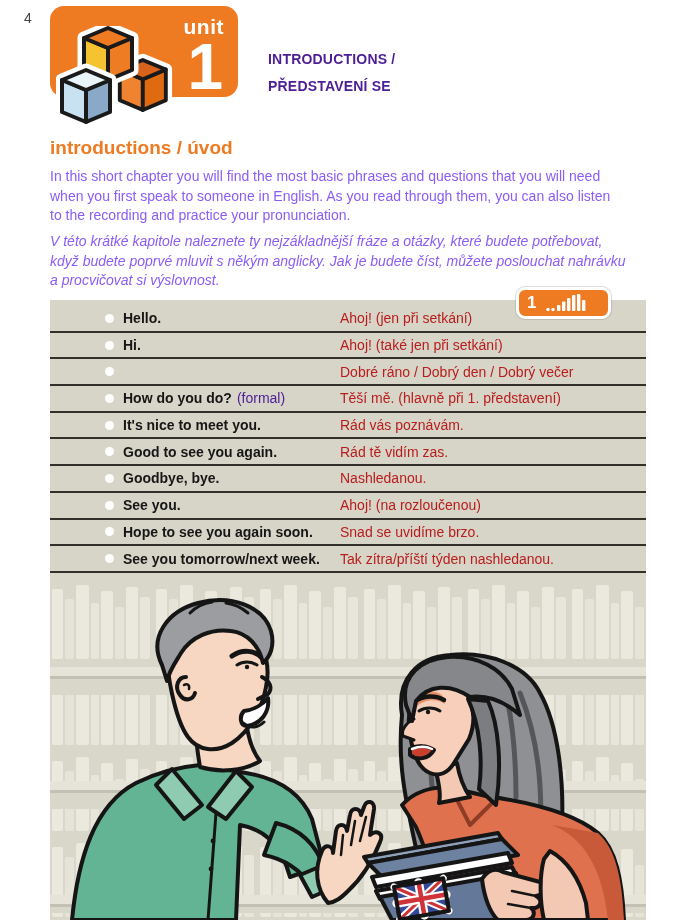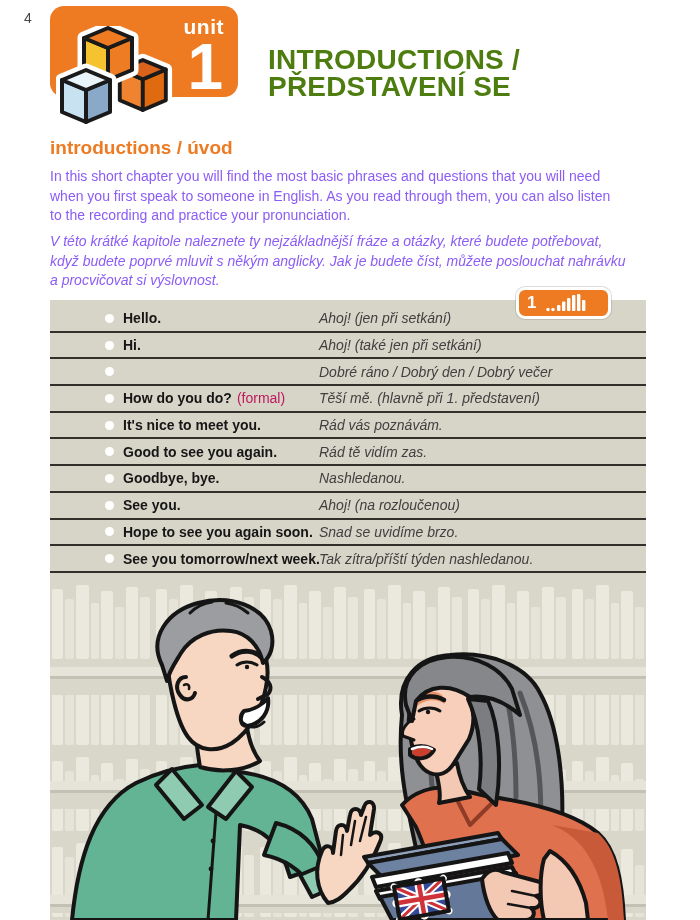--- a/index.html
+++ b/index.html
@@ -5,41 +5,41 @@
   html,body{margin:0;padding:0;background:#ffffff;}
   .page{position:relative;width:700px;height:920px;background:#ffffff;overflow:hidden;
         font-family:"Liberation Sans", sans-serif;}
   .page-num{position:absolute;left:24px;top:10px;font-size:14px;color:#454545;}
   
   .unit-box{position:absolute;left:50px;top:6px;width:188px;height:91px;background:#ee7b22;border-radius:14px;}
   .unit-word{position:absolute;right:14px;top:9px;color:#ffffff;font-weight:bold;font-size:21px;letter-spacing:.5px;text-align:right;}
   .unit-num{position:absolute;right:15px;bottom:-2px;color:#ffffff;font-weight:bold;font-size:64px;line-height:1;}
   .cubes{position:absolute;left:56px;top:26px;width:126px;height:102px;}
   
-  .chapter-title{position:absolute;left:268px;top:46px;color:#4d7c0f;font-weight:bold;font-size:28px;line-height:27px;letter-spacing:.2px;}
+  .chapter-title{position:absolute;left:268px;top:46px;color:#4c1d95;font-weight:bold;font-size:14px;line-height:27px;letter-spacing:.2px;}
   
   .section-heading{position:absolute;left:50px;top:137px;color:#ee7b22;font-weight:bold;font-size:19px;}
   .para{position:absolute;left:50px;width:625px;font-size:14px;line-height:19.5px;color:#8b5cf6;white-space:pre-line;}
   .para-en{top:167px;}
   .para-cz{top:232px;font-style:italic;}
   
   .audio-badge{position:absolute;left:516px;top:287px;width:89px;height:26px;background:#ee7b22;
                border:3px solid #ffffff;border-radius:9px;display:flex;align-items:center;z-index:5;
                box-shadow:0 0 0 1px rgba(120,115,100,.25);}
   .audio-num{color:#ffffff;font-weight:bold;font-size:17px;margin-left:8px;}
   .audio-bars{margin-left:8px;}
   
   .phrase-table{position:absolute;left:50px;top:300px;width:596px;height:273px;background:#d7d4c8;
                 box-sizing:border-box;padding-top:6px;}
   .phrase-row{position:relative;height:26.7px;box-sizing:border-box;border-bottom:2px solid #31302b;
               display:flex;align-items:center;padding-left:42px;}
   .bullet{width:9px;height:9px;border-radius:50%;background:#ffffff;margin-left:13px;margin-right:9px;flex:none;}
   .en{font-size:14px;font-weight:bold;color:#161616;white-space:nowrap;}
-  .note{font-size:14px;font-weight:normal;color:#be185d;margin-left:5px;white-space:nowrap;}
-  .cz{position:absolute;left:269px;font-size:14px;font-style:italic;color:#404040;white-space:nowrap;}
+  .note{font-size:14px;font-weight:normal;color:#4c1d95;margin-left:5px;white-space:nowrap;}
+  .cz{position:absolute;left:290px;font-size:14px;color:#b91c1c;white-space:nowrap;}
   
   .illustration{position:absolute;left:50px;top:573px;width:596px;height:347px;overflow:hidden;}
 </style>
 </head>
 <body>
 
 <div class="page">
 
   <div class="page-num">4</div>
 

